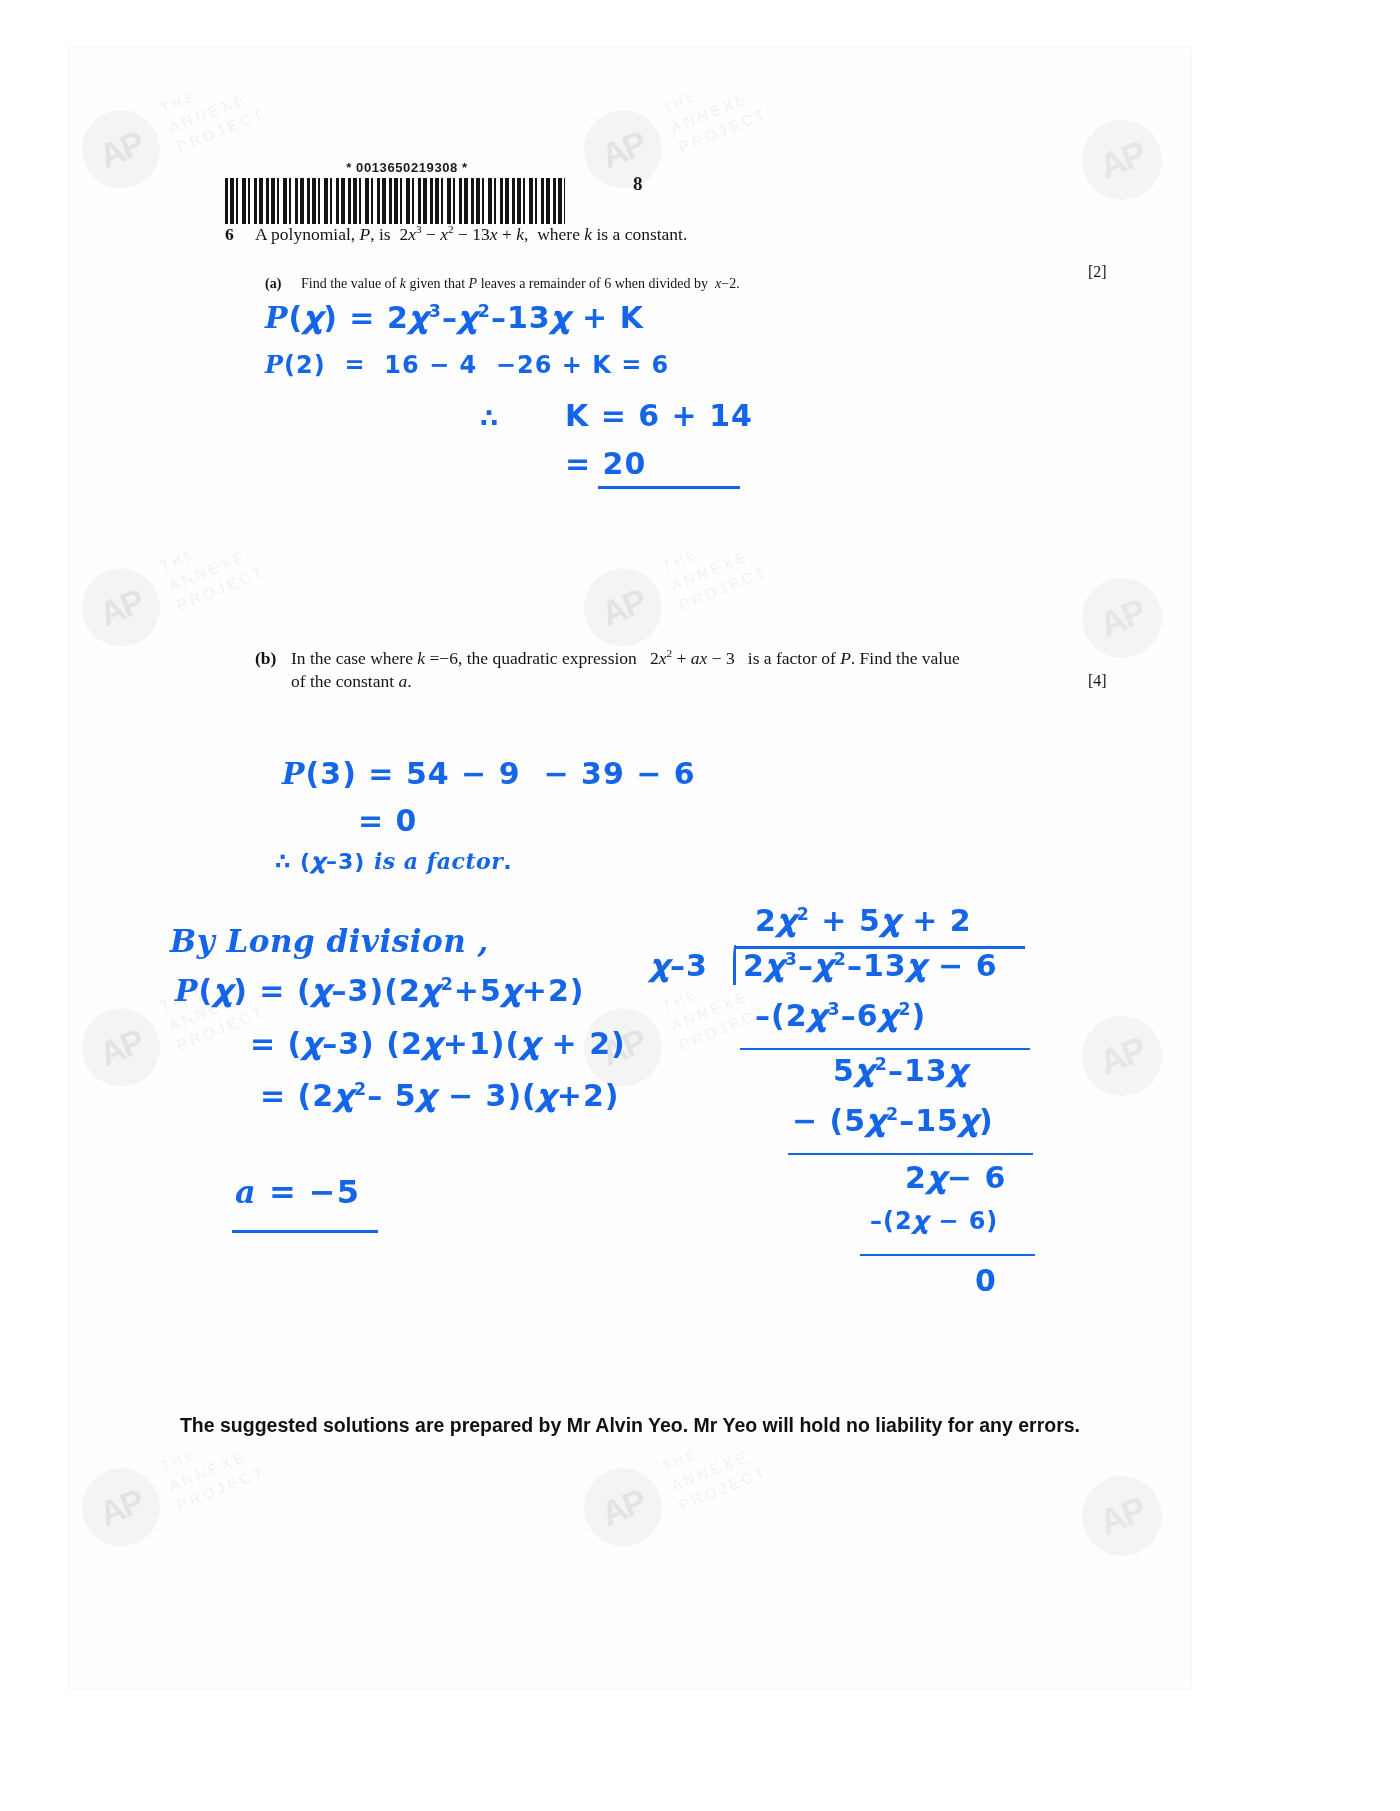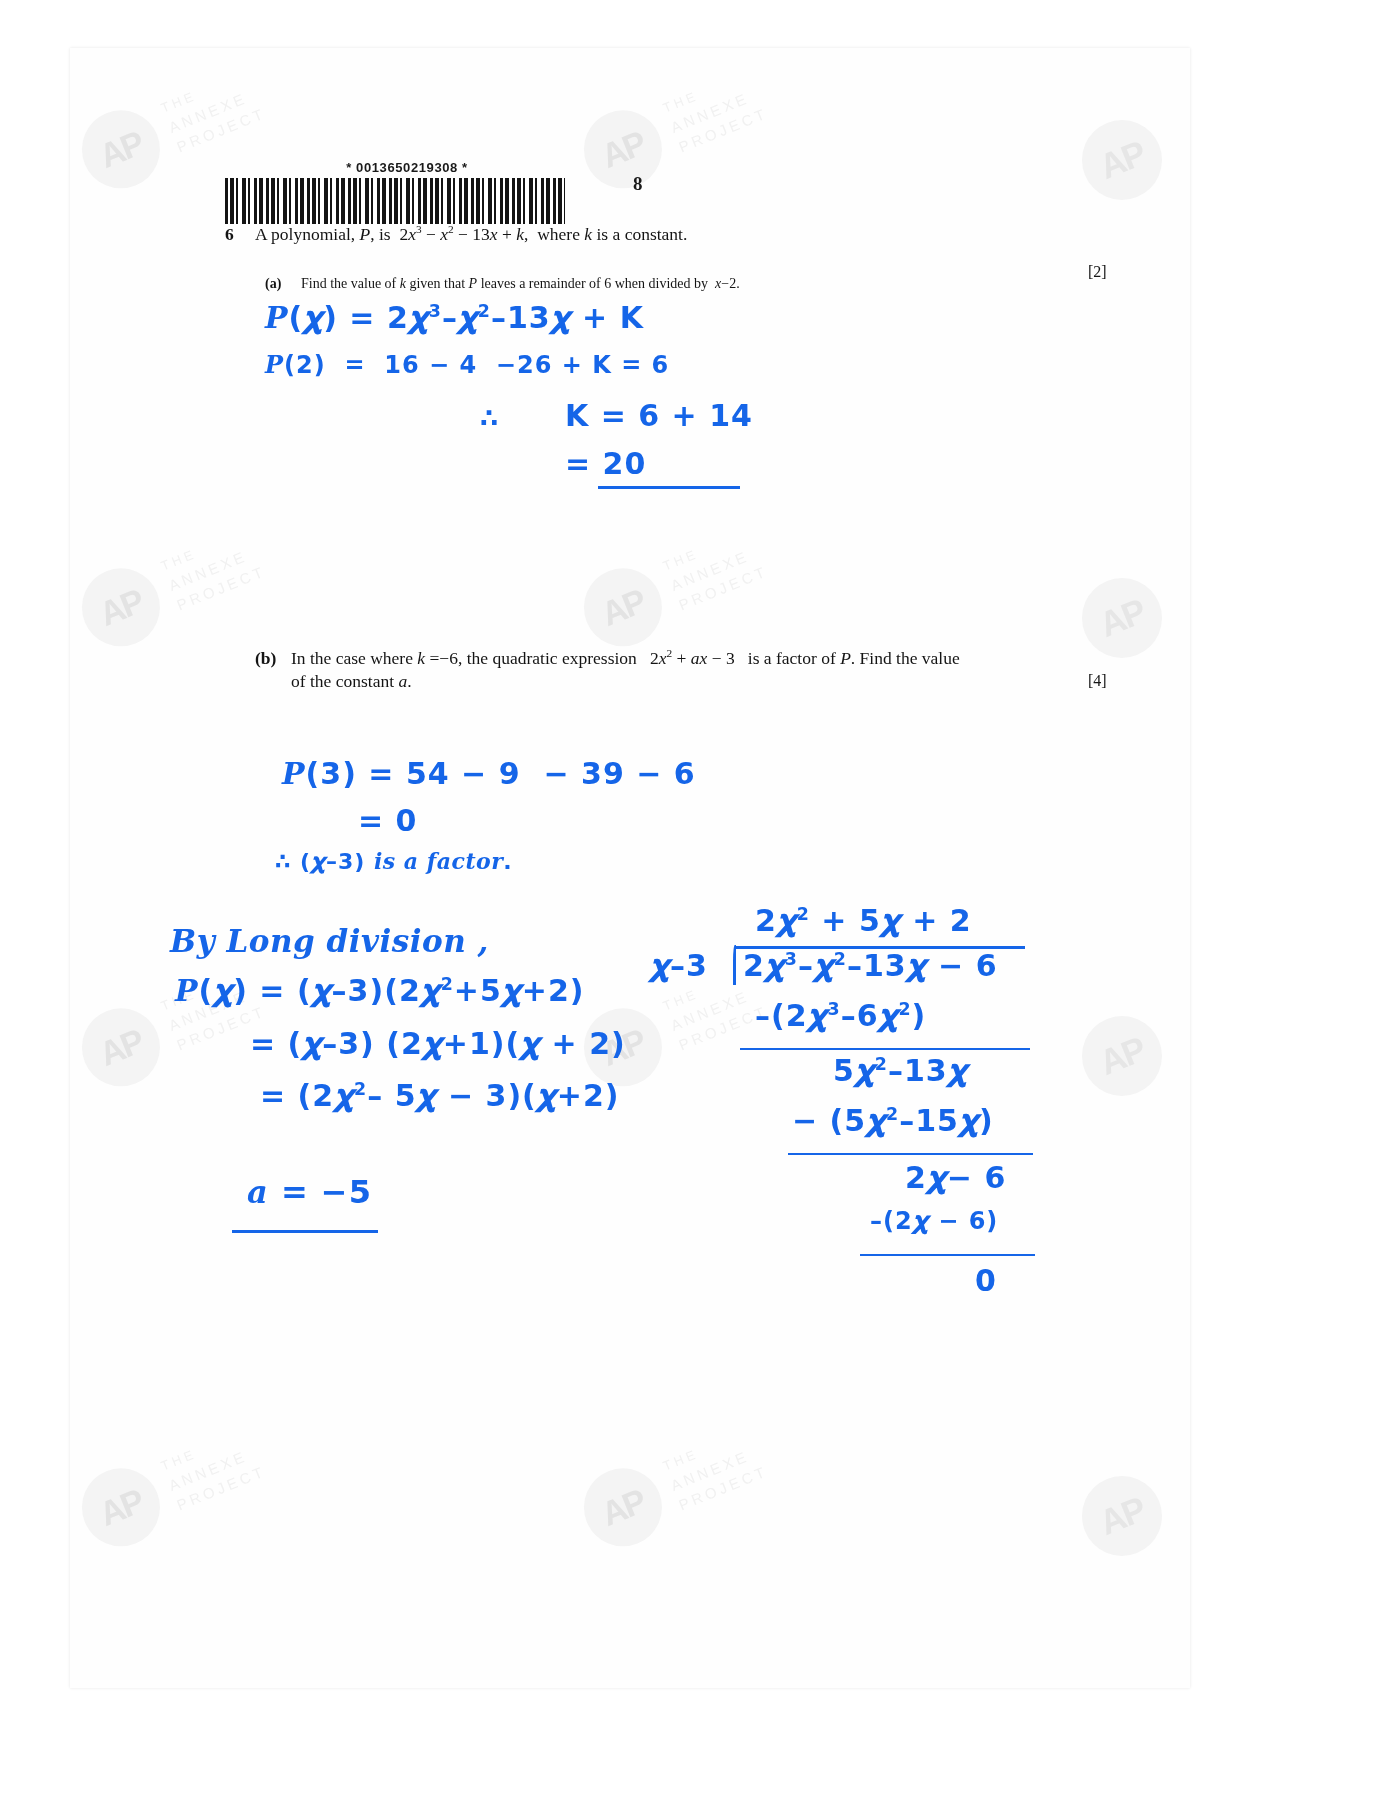--- a/index.html
+++ b/index.html
@@ -355,21 +355,21 @@
     <div class="hw" style="left:105px; top:925px; font-size:30px;">
       <span class="var">P</span>(<span class="var">𝛘</span>) = (<span class="var">𝛘</span>–3)(2<span class="var">𝛘</span><sup>2</sup>+5<span class="var">𝛘</span>+2)
     </div>
     <div class="hw" style="left:180px; top:978px; font-size:30px;">
       = (<span class="var">𝛘</span>–3) (2<span class="var">𝛘</span>+1)(<span class="var">𝛘</span> + 2)
     </div>
     <div class="hw" style="left:190px; top:1030px; font-size:30px;">
       = (2<span class="var">𝛘</span><sup>2</sup>– 5<span class="var">𝛘</span> − 3)(<span class="var">𝛘</span>+2)
     </div>
 
-    <div class="hw" style="left:165px; top:1125px; font-size:32px;margin-left:12px;">
+    <div class="hw" style="left:165px; top:1125px; font-size:32px;">
       <span class="var">a</span> = −5
     </div>
     <div class="hw-underline" style="left:162px; top:1182px; width:146px;"></div>
 
     <div class="hw" style="left:685px; top:855px; font-size:30px;">
       2<span class="var">𝛘</span><sup>2</sup> + 5<span class="var">𝛘</span> + 2
     </div>
     <div class="div-bar-top" style="left:665px; top:898px; width:290px;"></div>
     <div class="hw" style="left:580px; top:900px; font-size:30px;">
       <span class="var">𝛘</span>–3
@@ -391,15 +391,16 @@
     <div class="hw-underline" style="left:718px; top:1105px; width:245px; height:2px;"></div>
     <div class="hw" style="left:835px; top:1112px; font-size:30px;">
       2<span class="var">𝛘</span>− 6
     </div>
     <div class="hw" style="left:800px; top:1158px; font-size:24px;">
       –(2<span class="var">𝛘</span> − 6)
     </div>
     <div class="hw-underline" style="left:790px; top:1206px; width:175px; height:2px;"></div>
     <div class="hw" style="left:905px; top:1215px; font-size:30px;">0</div>
 
+    <div class="footer-note">The suggested solutions are prepared by Mr Alvin Yeo. Mr Yeo will hold no liability for any errors.</div>
 
   </div>
 </div>
 
 </body></html>

